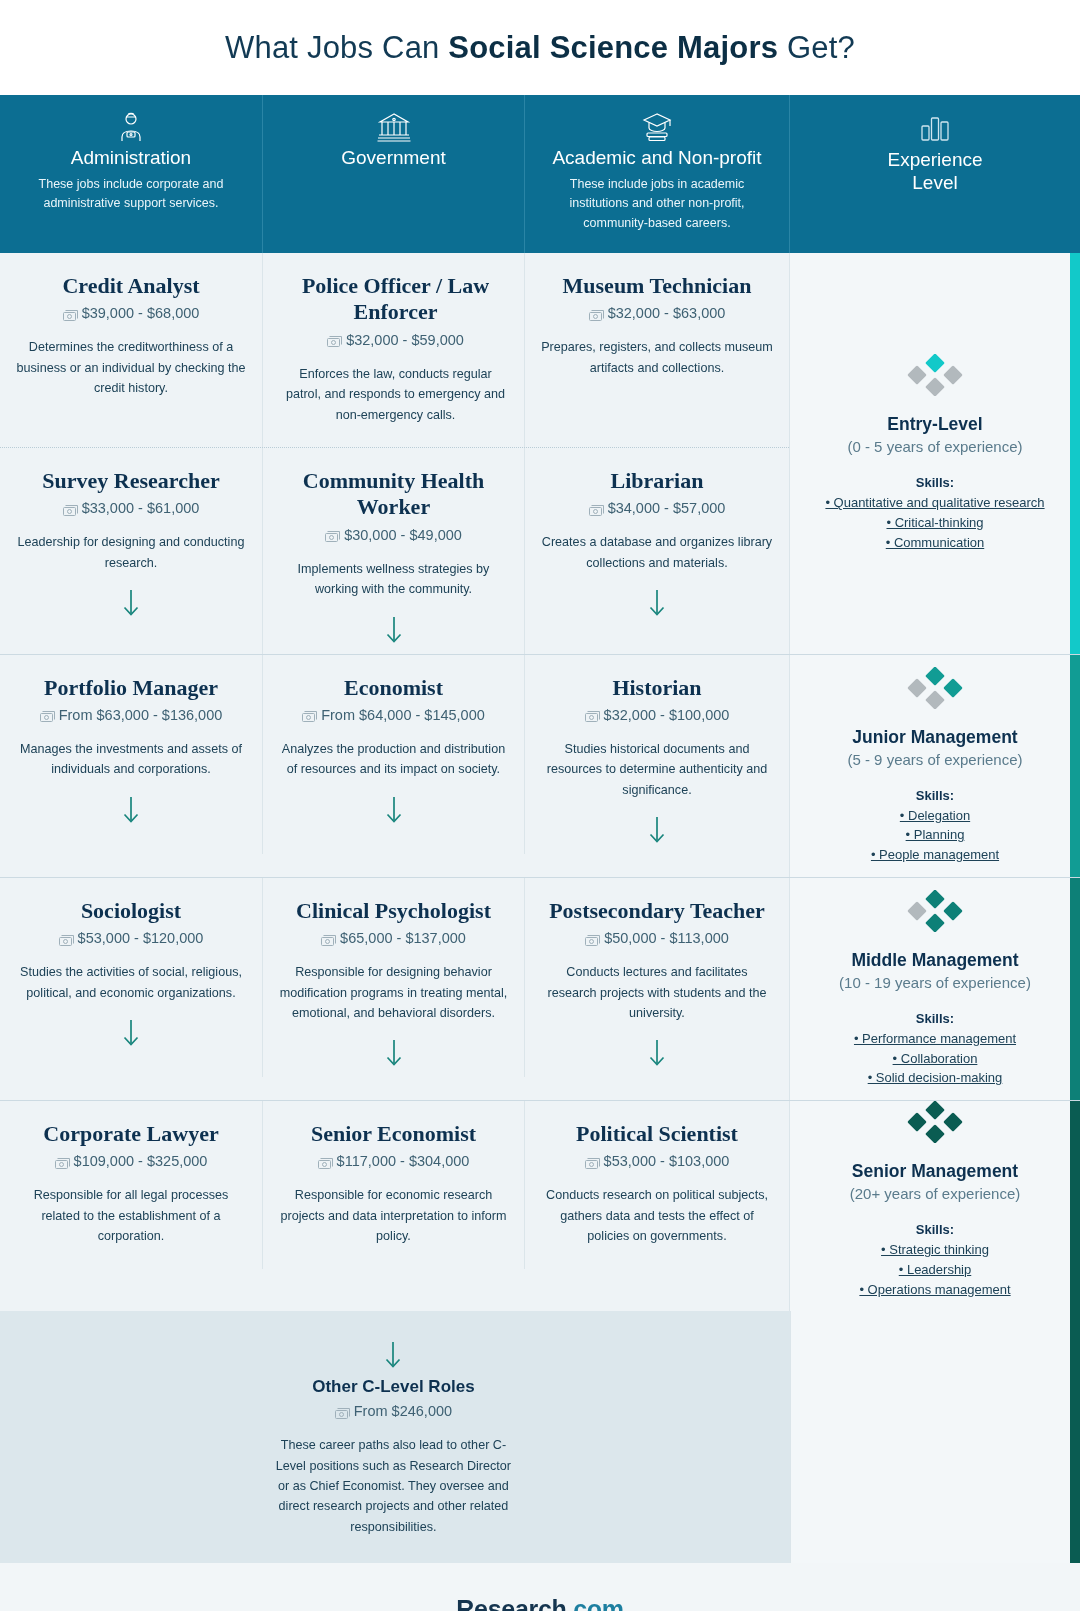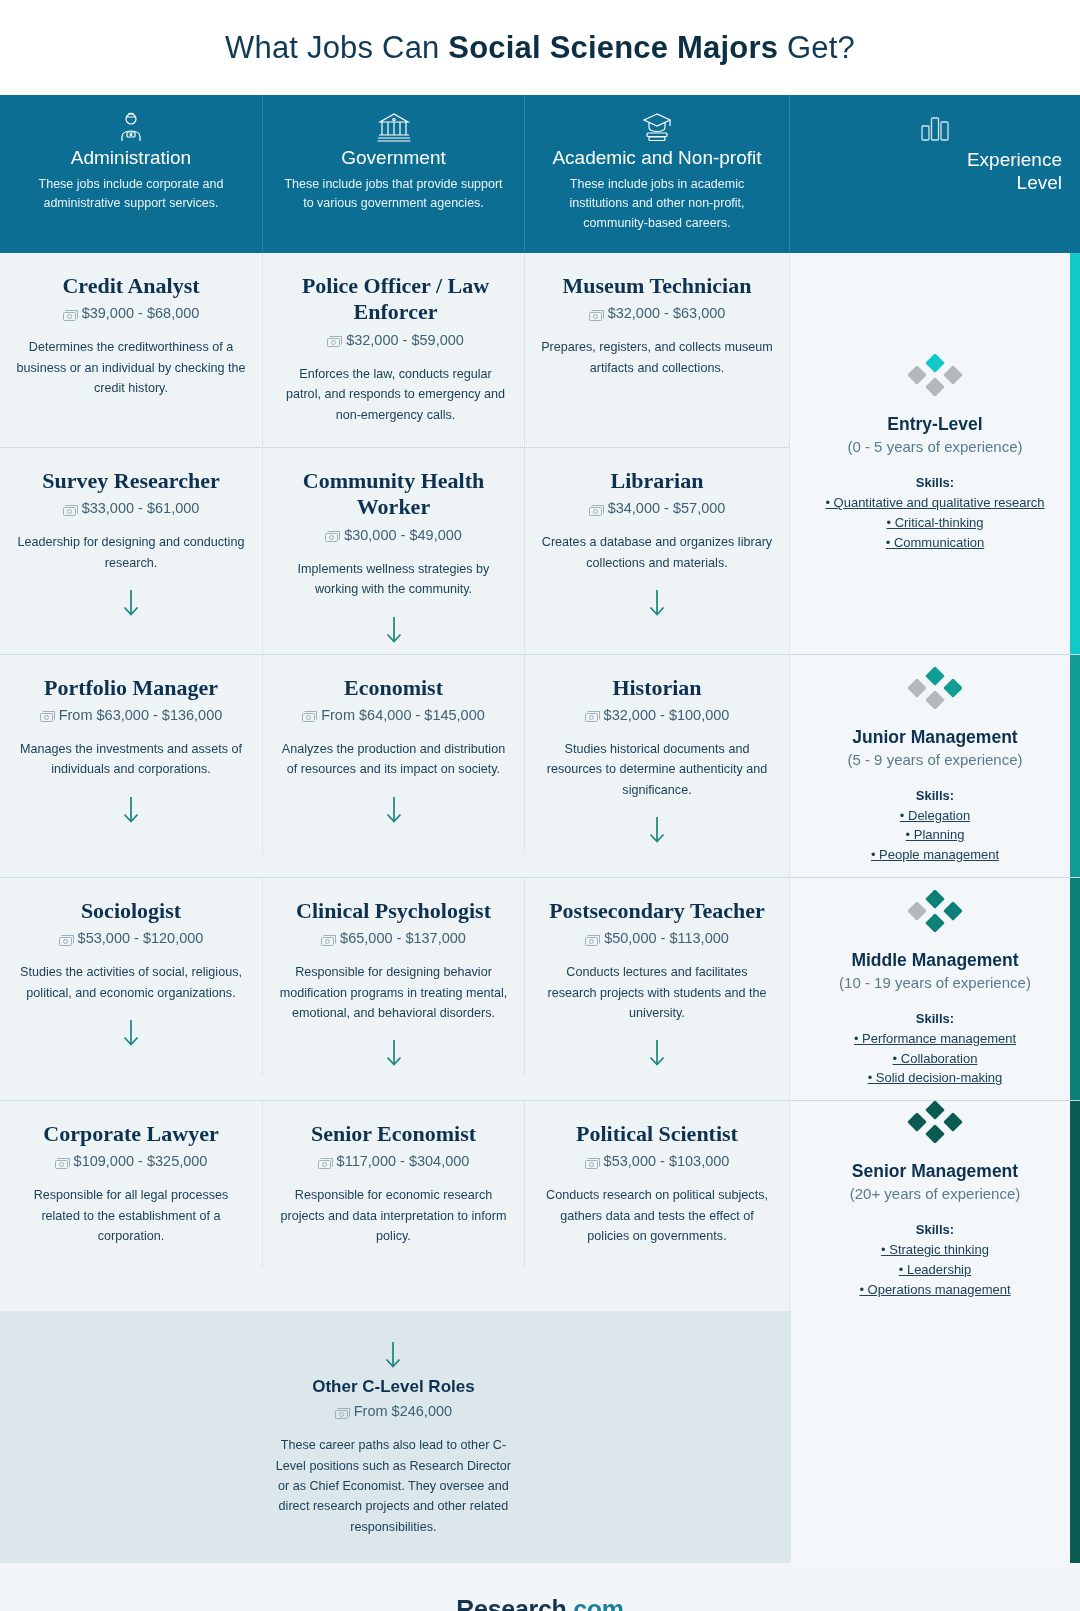--- a/index.html
+++ b/index.html
@@ -132,21 +132,20 @@
       <div class="col c2">
         <div class="hdr-icon">
           <svg width="34" height="32" viewBox="0 0 34 32" fill="none" stroke="#ffffff" stroke-width="1.2">
             <path d="M17 3 3 11h28L17 3z"></path>
               <circle cx="17" cy="8.5" r="1.2"></circle>
             <path d="M5 11v13M11 11v13M17 11v13M23 11v13M29 11v13"></path>
             <path d="M2 24h30M1 27h32M0.5 30h33"></path>
           </svg>
         </div>
         <div class="hdr-title">Government</div>
-        <div class="hdr-desc">These include jobs that provide support to various government agencies.</div>
       </div>
 
       <div class="col c3">
         <div class="hdr-icon">
           <svg width="32" height="32" viewBox="0 0 32 32" fill="none" stroke="#ffffff" stroke-width="1.2">
             <path d="M16 3 3 9l13 6 13-6-13-6z"></path>
               <path d="M8 11.5V17c0 2 4 3.5 8 3.5s8-1.5 8-3.5v-5.5"></path>
             <path d="M29 9v6"></path>
             <rect x="6" y="22" width="20" height="3.5" rx="1"></rect>
             <rect x="8" y="26" width="16" height="3.5" rx="1"></rect>
@@ -157,21 +156,21 @@
       </div>
 
       <div class="col c4">
         <div class="hdr-icon">
           <svg width="34" height="30" viewBox="0 0 34 30" fill="none" stroke="#cfe6f0" stroke-width="1.3">
             <rect x="4" y="14" width="7" height="14" rx="1"></rect>
             <rect x="13.5" y="6" width="7" height="22" rx="1"></rect>
             <rect x="23" y="10" width="7" height="18" rx="1"></rect>
           </svg>
         </div>
-        <div class="hdr-title two" style="white-space:pre-line;text-align:right;">Experience
+        <div class="hdr-title two" style="white-space:pre-line;">Experience
 Level</div>
       </div>
     </div>
 
     <div id="body-rows">
         <div class="band">
           <div style="width:789px;">
             <div class="jobs">
               <div class="jobcell" style="width:262px;">
                 <div class="job-title">Credit Analyst</div>

